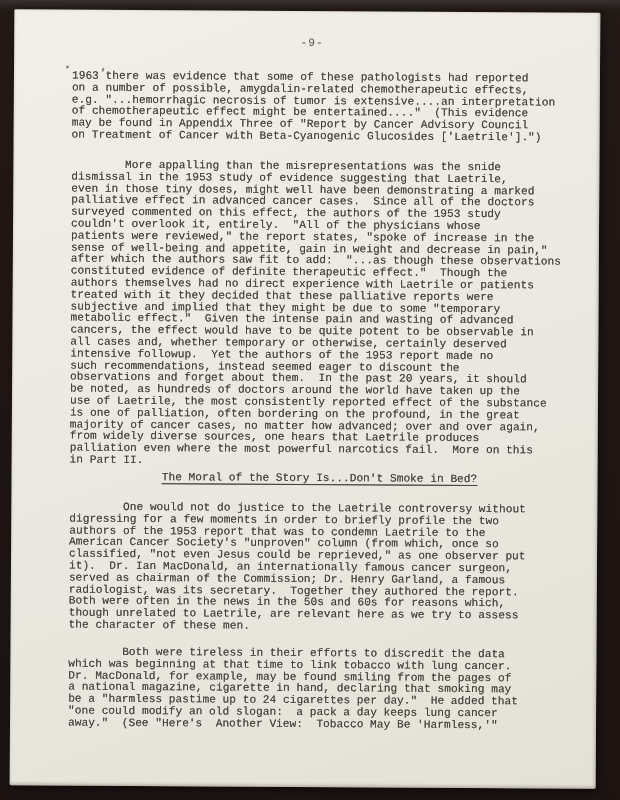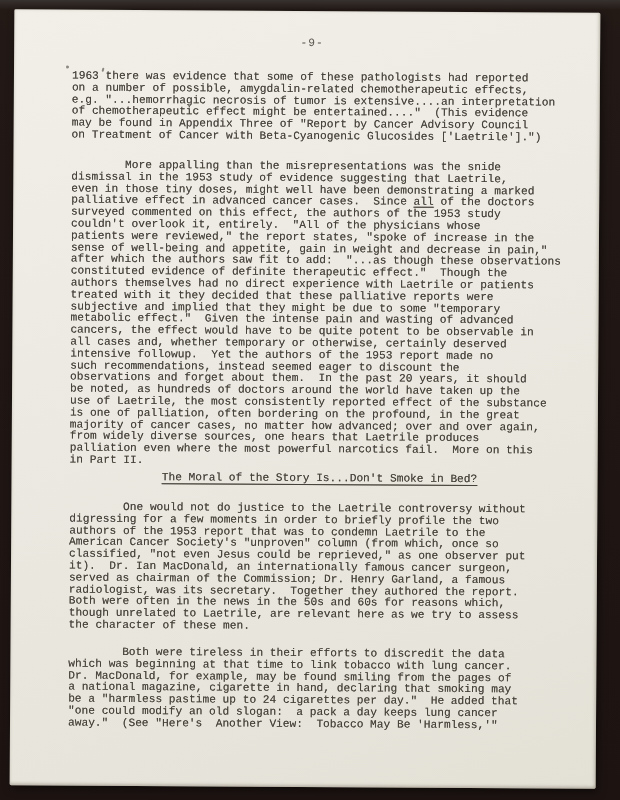--- a/index.html
+++ b/index.html
@@ -40,21 +40,21 @@
     font-family: "Liberation Mono", "DejaVu Sans Mono", monospace;
     font-size: 11.2px; line-height: 11.8px;
     color: #46423b;
     text-shadow: 0 0 0.6px rgba(68,62,54,0.65);
     white-space: pre; width: 512px;
   }
   .p1 { top: 61px; }
   .p2 { top: 150px; }
   .p3 { top: 492px; }
   .p4 { top: 637px; }
-  .u { text-decoration: underline; text-underline-offset: 2px; text-decoration-thickness: 1px; }
+  .u { text-underline-offset: 2px; text-decoration-thickness: 1px; }
   .heading {
     position: absolute; left: 58px; top: 462px; width: 500px;
     text-align: center;
     font-size: 11.2px; line-height: 11.8px;
     color: #46423b;
     text-shadow: 0 0 0.6px rgba(68,62,54,0.65);
     text-decoration: underline; text-underline-offset: 2.5px; text-decoration-thickness: 1.2px;
     white-space: pre;
   }
 </style>

